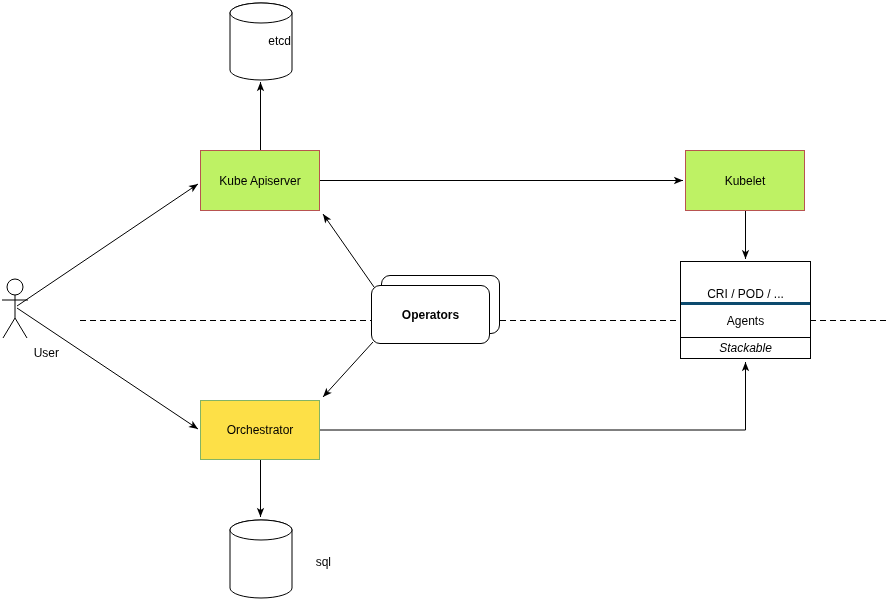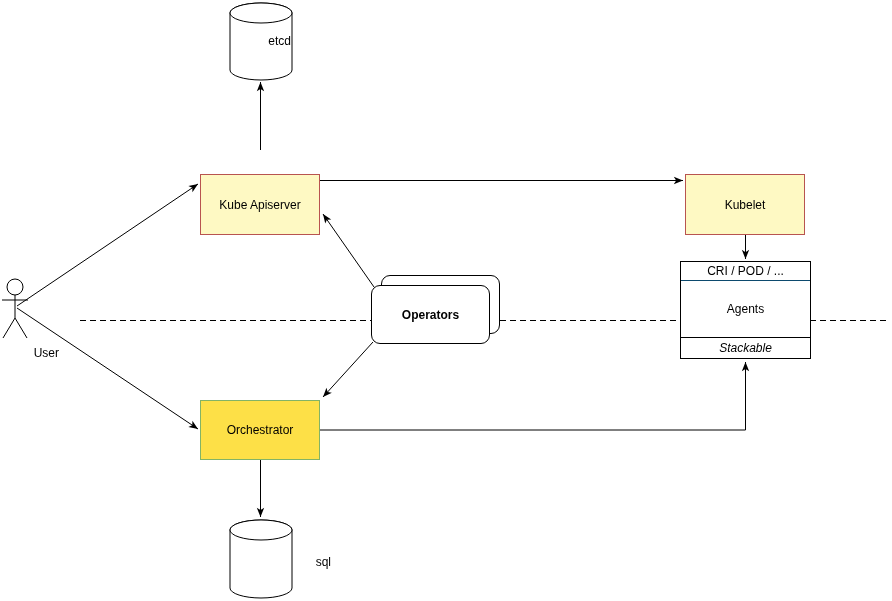--- a/index.html
+++ b/index.html
@@ -8,38 +8,38 @@
     font-family:"Liberation Sans", sans-serif; font-size:12px; color:#000;
     overflow:hidden;
   }
   #connector-layer { position:absolute; left:0; top:0; z-index:0; }
   .node {
     position:absolute; box-sizing:border-box;
     display:flex; align-items:center; justify-content:center;
     text-align:center; border:1px solid #000; background:#ffffff;
     white-space:nowrap; z-index:2;
   }
-  .node.red   { background:#fef9c3; border-color:#b85450;margin-top:24px; }
+  .node.red   { background:#bef264; border-color:#b85450; }
   .node.green { background:#fde047; border-color:#82b366; }
   .rounded { border-radius:9px;font-weight:bold; }
   #kube-apiserver { left:200px; top:150px; width:120px; height:61px; }
   #kubelet        { left:685px; top:150px; width:120px; height:61px; }
   #orchestrator   { left:200px; top:400px; width:120px; height:60px; }
   #operators-back  { left:381px; top:275px; width:119px; height:59px; z-index:1; }
   #operators-front { left:371px; top:285px; width:119px; height:59px; z-index:2; }
   #agents-box {
     position:absolute; left:680px; top:261px; width:131px; height:98px;
     box-sizing:border-box; border:1px solid #000; background:#ffffff;
     display:flex; flex-direction:column; z-index:2;
   }
   .agents-row {
     display:flex; align-items:center; justify-content:center;
     box-sizing:border-box; text-align:center;
   }
-  #agents-header { height:19px; border-bottom:1px solid #0c4a6e; }
+  #agents-header { height:19px; border-bottom:3px solid #0c4a6e;margin-top:24px; }
   #agents-title  { flex:1; border-bottom:1px solid #000; }
   #agents-footer { height:20px;font-style:italic; }
   .shape-label {
     position:absolute; text-align:right; z-index:3; background:transparent;
     white-space:nowrap;
   }
   #etcd-label { left:231px; top:34px;  width:60px; }
   #sql-label  { left:231px; top:555px; width:60px;padding-left:40px; }
   #user-label { left:0px;   top:346px; width:31px;padding-left:28px; }
 </style>

